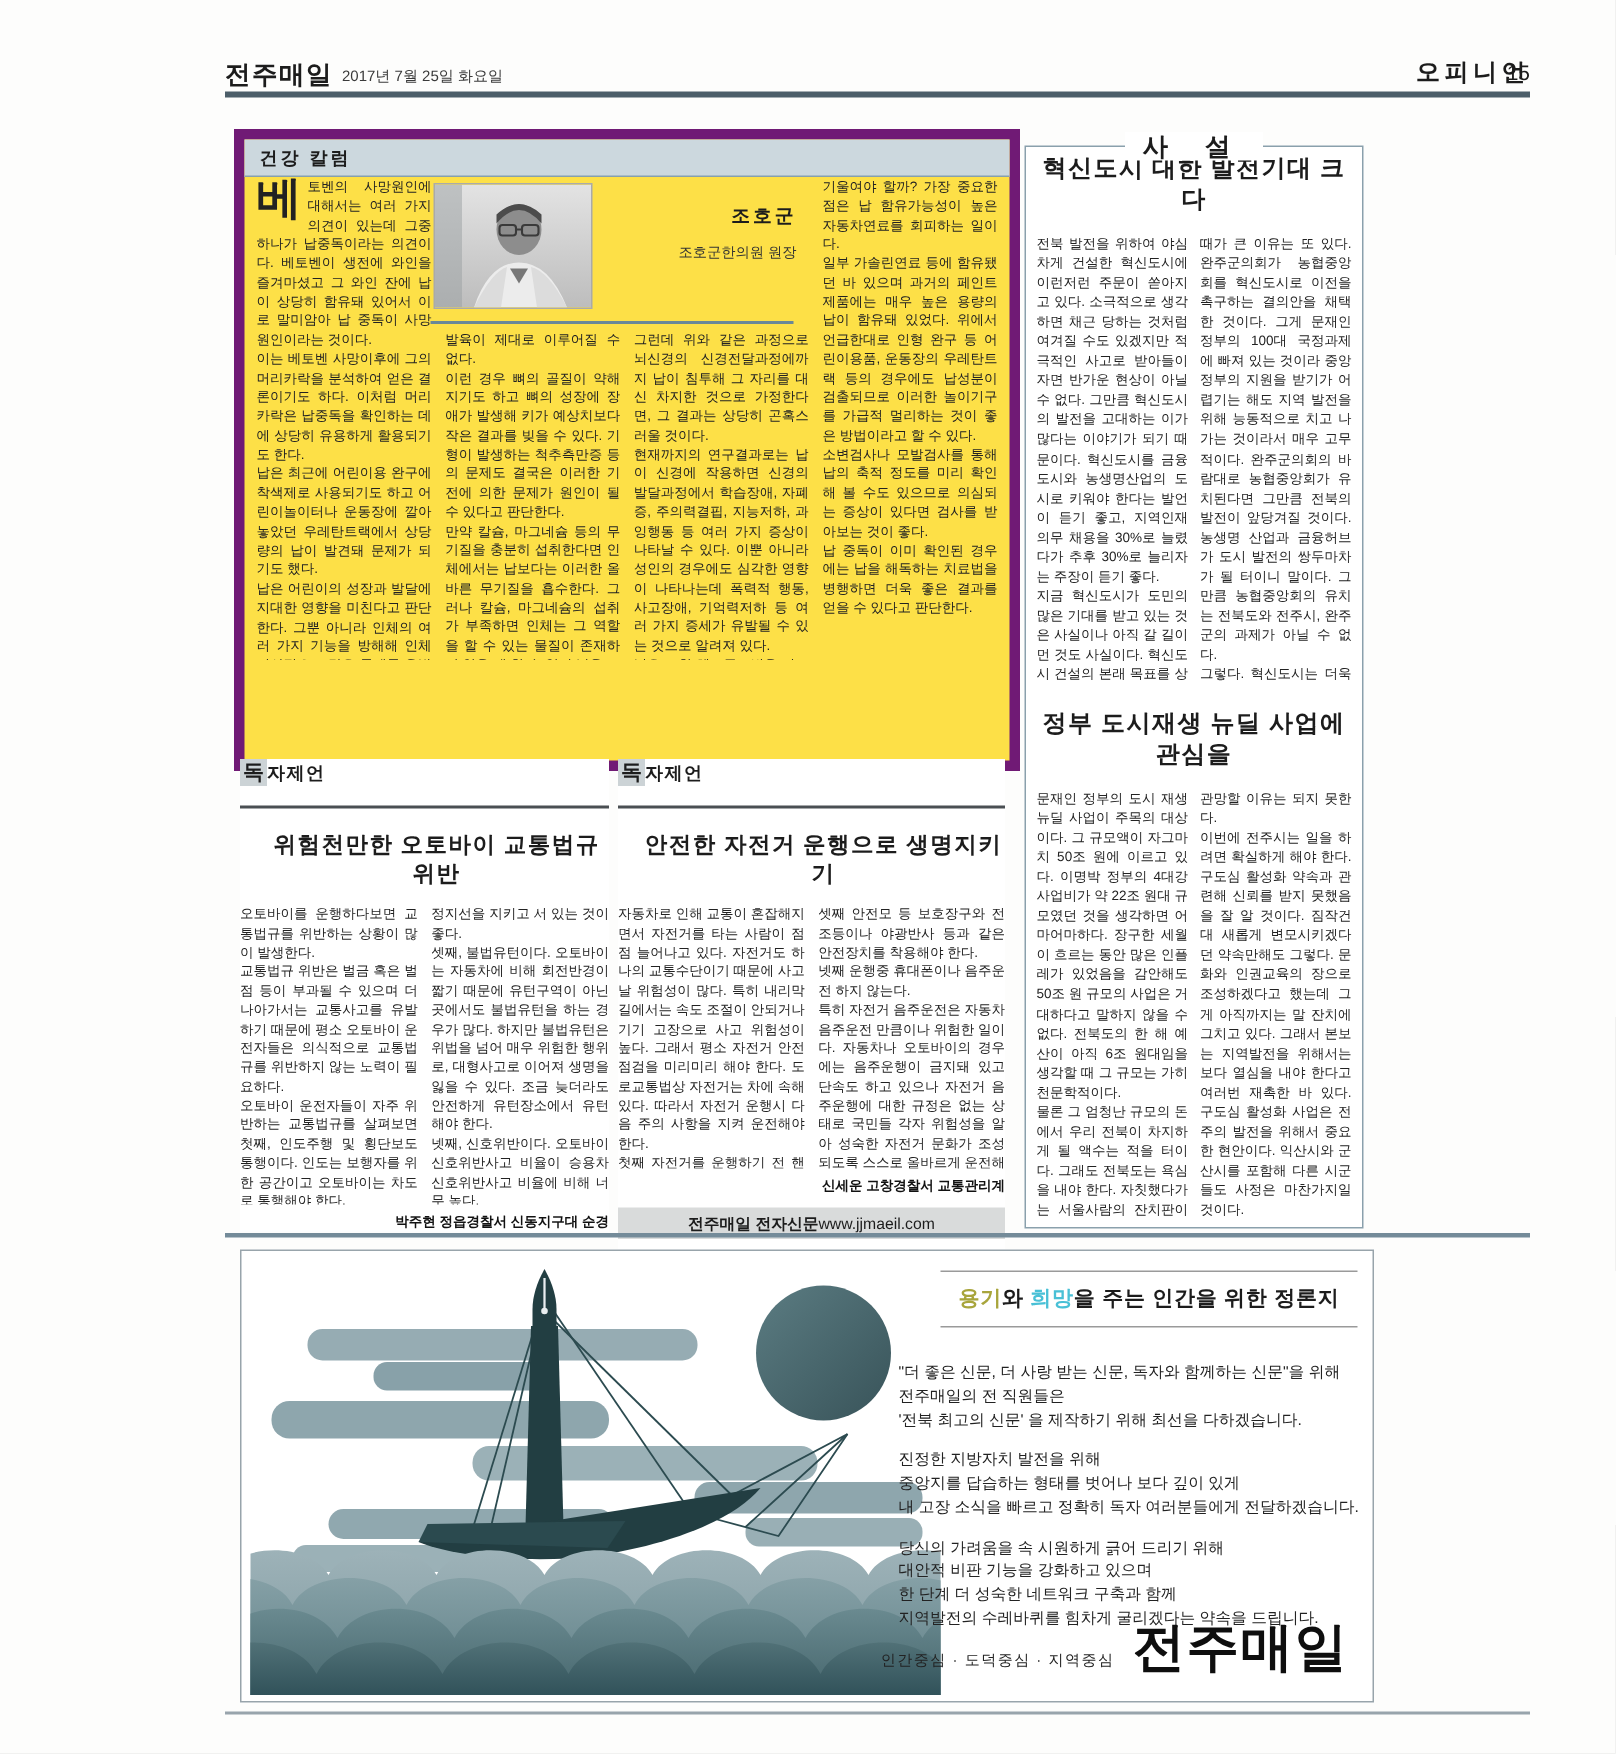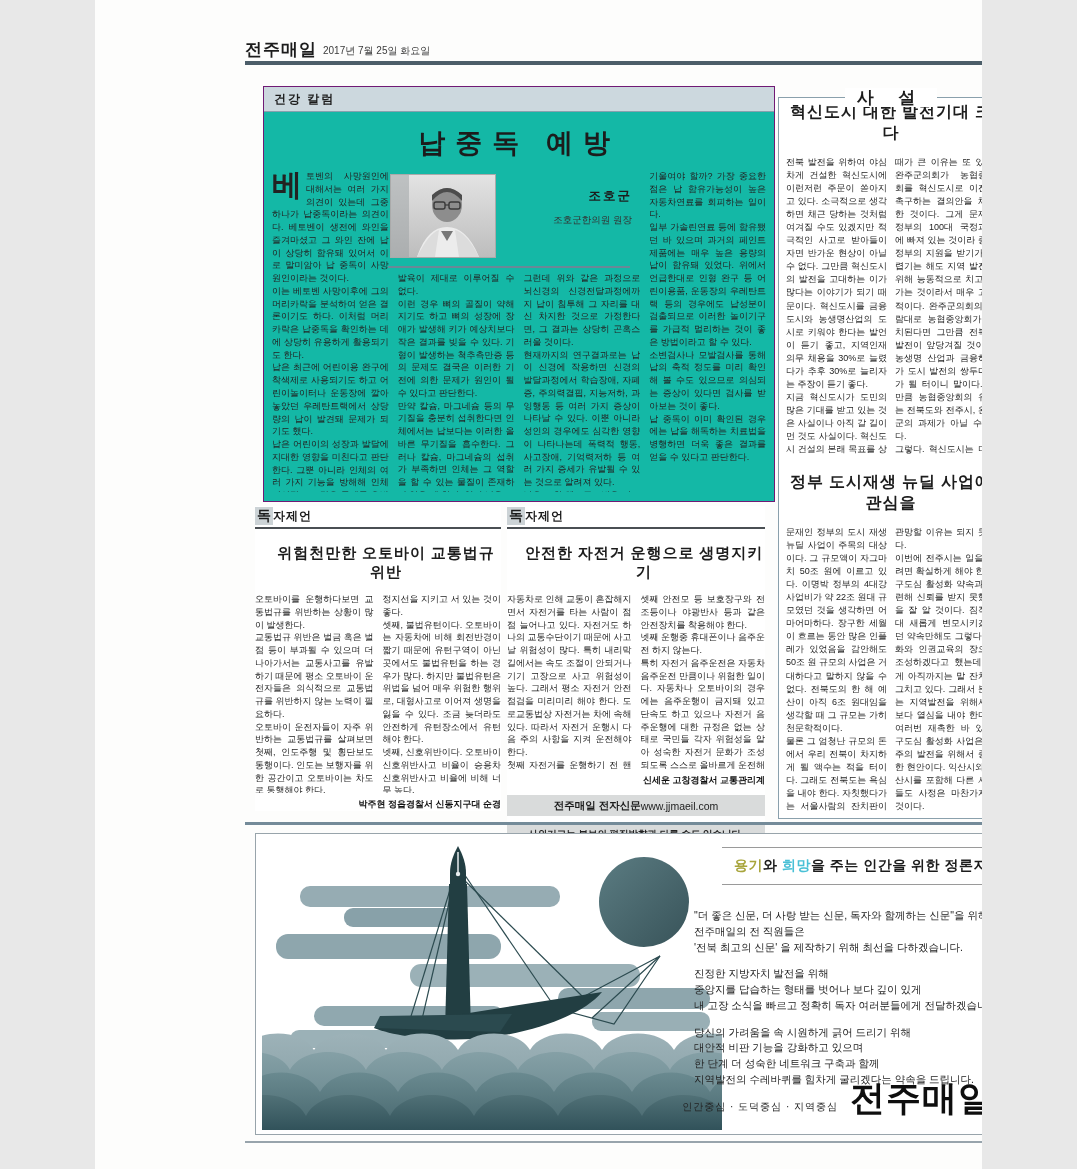--- a/index.html
+++ b/index.html
@@ -1,48 +1,48 @@
 <!DOCTYPE html>
 <html><head>
 <meta charset="utf-8">
 <style>
   html,body{margin:0;padding:0;background:#e8e8e8;}
-  .page{position:relative;width:887px;height:1169px;background:#fdfdfc;margin:0 auto;
+  .page{position:relative;width:1077px;height:1169px;background:#fdfdfc;margin:0 auto;
         font-family:"Liberation Sans", sans-serif;color:#1c1c1c;overflow:hidden;}
   .serif{font-family:"Liberation Serif", serif;}
 
   
   .masthead-row{position:absolute;top:38px;left:150px;width:870px;height:22px;}
   .masthead{position:absolute;left:0;top:0;font-weight:900;font-size:17px;letter-spacing:1px;}
   .edition-date{position:absolute;left:78px;top:6px;font-size:10px;color:#3a3a3a;}
   .section-title{position:absolute;left:0;right:0;top:0;text-align:right;font-weight:bold;font-size:16px;letter-spacing:3px;}
   .page-number{position:absolute;right:0;top:2px;font-size:14px;}
   .header-rule{position:absolute;top:61px;left:150px;width:870px;height:4px;background:#4c5e69;}
 
   
-  .health-box{position:absolute;top:86px;left:168px;width:510px;height:414px;border:1px solid #701a75;background:#14b8a6;}
+  .health-box{position:absolute;top:86px;left:156px;width:510px;height:414px;border:7px solid #701a75;background:#fde047;}
   .health-kicker{height:24px;line-height:24px;background:#ccd8de;border-bottom:1px solid #86a0ae;
                  font-weight:bold;font-size:12px;padding-left:10px;letter-spacing:2px;}
   .health-title{text-align:center;font-size:27px;font-weight:bold;letter-spacing:10px;margin:13px 0 9px 0;}
   .health-cols{position:relative;display:flex;gap:9px;padding:0 8px;height:322px;}
   .hcol{flex:1;font-size:9px;line-height:1.42;text-align:justify;white-space:pre-line;overflow:hidden;color:#222;}
   .hcol.padded{padding-top:102px;}
   .dropcap{float:left;font-size:30px;line-height:.9;font-weight:bold;margin:1px 4px 0 0;font-family:"Liberation Serif",serif;}
   .photo-block{position:absolute;left:122px;top:2px;width:246px;height:96px;}
   .photo-frame{position:absolute;left:4px;top:2px;width:104px;height:82px;border:1px solid #aaa;overflow:hidden;}
   .photo-byline{position:absolute;left:116px;right:0;top:16px;text-align:right;}
   .author-name{font-weight:bold;font-size:12.5px;letter-spacing:2px;}
   .author-title{font-size:9.5px;color:#333;margin-top:9px;}
   .photo-rule{position:absolute;left:2px;right:2px;bottom:0;border-bottom:2px solid #6a8897;}
 
   
   .reader-box{position:absolute;top:506px;background:#fff;}
   .reader-box.one{left:160px;width:246px;}
   .reader-box.two{left:412px;width:258px;}
-  .reader-kicker{border-bottom:2px solid #4a4f53;padding-bottom:2px;}
+  .reader-kicker{border-bottom:2px solid #4a4f53;padding-bottom:13px;}
   .kicker-head{display:inline-block;background:#ccd3d6;font-weight:bold;font-size:14px;padding:0 2px;
                font-family:"Liberation Serif",serif;}
   .kicker-tail{font-weight:bold;font-size:12px;letter-spacing:1px;font-family:"Liberation Serif",serif;}
   .reader-title{text-align:center;font-weight:bold;font-size:15px;margin:15px 0 11px 16px;letter-spacing:1px;}
   .reader-cols{display:flex;gap:9px;}
   .rcol{flex:1;font-size:9px;line-height:1.42;text-align:justify;white-space:pre-line;overflow:hidden;color:#222;}
   .one .rcol{height:200px;}
   .two .rcol{height:176px;}
   .reader-byline{text-align:right;font-weight:bold;font-size:9px;margin-top:5px;color:#111;}
 
@@ -86,21 +86,20 @@
   <div class="masthead-row">
     <span class="masthead">전주매일</span>
     <span class="edition-date">2017년 7월 25일 화요일</span>
     <span class="section-title">오피니언</span>
     <span class="page-number">15</span>
   </div>
   <div class="header-rule"></div>
 
   <div class="health-box">
     <div class="health-kicker">건강 칼럼</div>
-    <div class="health-title serif">납중독 예방</div>
     <div class="health-cols">
       <div class="hcol"><span class="dropcap">베</span><span>토벤의 사망원인에 대해서는 여러 가지 의견이 있는데 그중 하나가 납중독이라는 의견이다. 베토벤이 생전에 와인을 즐겨마셨고 그 와인 잔에 납이 상당히 함유돼 있어서 이로 말미암아 납 중독이 사망원인이라는 것이다.
 이는 베토벤 사망이후에 그의 머리카락을 분석하여 얻은 결론이기도 하다. 이처럼 머리카락은 납중독을 확인하는 데에 상당히 유용하게 활용되기도 한다.
 납은 최근에 어린이용 완구에 착색제로 사용되기도 하고 어린이놀이터나 운동장에 깔아놓았던 우레탄트랙에서 상당량의 납이 발견돼 문제가 되기도 했다.
 납은 어린이의 성장과 발달에 지대한 영향을 미친다고 판단한다. 그뿐 아니라 인체의 여러 가지 기능을 방해해 인체 전신적으로 많은 문제를 유발한다.
 납이 어린이의 발육에 문제를 유발하는 이유는 납이 인체로 흡수되면 뼈에 침투해 뼈에 존재하는 칼슘, 마그네슘 등의 무기질을 대체하기 때문이다. 이는 즉 칼슘, 마그네슘이 존재하는 자리에 납이 그 대신 들어가 있음을 의미한다. 뼈의 형성과 발달에는 칼슘, 마그네슘 등의 무기질이 충분히 존재해야 하고 이들의 역할이 막중한데, 그 자리를 납이 대신 차지하고 있으니 뼈의</span></div>
       <div class="hcol padded">발육이 제대로 이루어질 수 없다.
 이런 경우 뼈의 골질이 약해지기도 하고 뼈의 성장에 장애가 발생해 키가 예상치보다 작은 결과를 빚을 수 있다. 기형이 발생하는 척추측만증 등의 문제도 결국은 이러한 기전에 의한 문제가 원인이 될 수 있다고 판단한다.
 만약 칼슘, 마그네슘 등의 무기질을 충분히 섭취한다면 인체에서는 납보다는 이러한 올바른 무기질을 흡수한다. 그러나 칼슘, 마그네슘의 섭취가 부족하면 인체는 그 역할을 할 수 있는 물질이 존재하지 않을 때 할 수 없이 납을 그 자리에 앉힌다. 따라서 어릴 때부터 균형있는 식단을 유지하고 칼슘, 마그네슘이 충분히 섭취되게끔 하는 것이 중요하다.
 그뿐 아니라 뇌신경의 기능을 올바르게 유지하기 위해서도 칼슘, 마그네슘은 필수불가결하다.</div>

